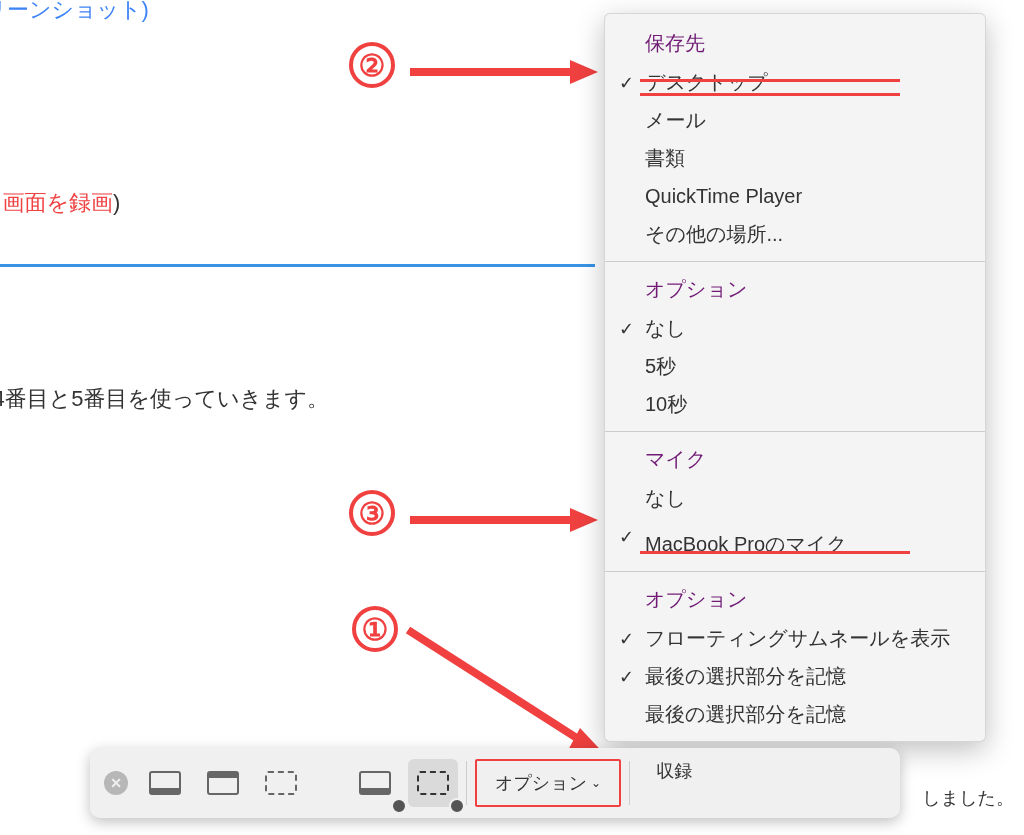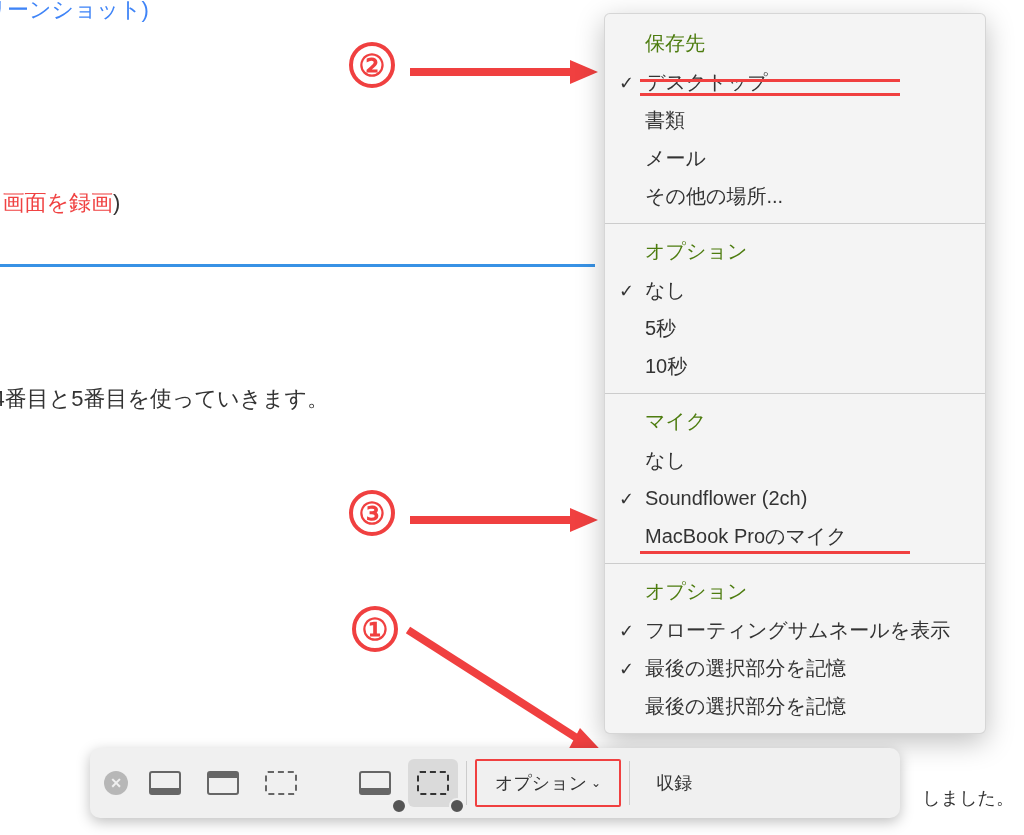--- a/index.html
+++ b/index.html
@@ -75,21 +75,21 @@
       top: 13px;
       left: 604px;
       width: 382px;
       background: #F4F4F4;
       border-radius: 6px;
       box-shadow: 0 8px 28px rgba(0,0,0,.25);
       border: 1px solid rgba(0,0,0,.12);
       padding: 10px 0 8px 0;
     }
     .section-header {
-      color: #4d7c0f;
+      color: #701a75;
       font-size: 20px;
       padding: 6px 0 6px 40px;
     }
     .menu-item {
       font-size: 20px;
       color: #333;
       padding: 4px 0 4px 40px;
       position: relative;
       cursor: pointer;
       line-height: 1.5;
@@ -170,21 +170,21 @@
       color: #333;
       cursor: pointer;
       border: 2px solid #F04040;
       border-radius: 2px;
       gap: 4px;
     }
     .tb-record-btn {
       padding: 0 18px;
       height: 48px;
       display: flex;
-      align-items: center;
+      align-items: flex-start;
       font-size: 18px;
       color: #333;
       cursor: pointer;
     }
     .chev-down {
       font-size: 12px;
     }
 
     
     .icon-screen-full { 
@@ -277,41 +277,41 @@
   <polygon points="192,118 222,150 178,144" fill="#F04040"></polygon>
 </svg>
 
 <div class="options-menu">
   <div class="section-header">保存先</div>
   <div class="menu-item">
     <span class="check">✓</span>
     <span>デスクトップ</span>
   </div>
   <div class="underline-red" style="top:79px; left:640px; width:260px; position:fixed;"></div>
+  <div class="menu-item"><span>メール</span></div>
   <div class="menu-item"><span>書類</span></div>
-  <div class="menu-item"><span>メール</span></div>
+  <div class="menu-item"><span>QuickTime Player</span></div>
   <div class="menu-item"><span>その他の場所...</span></div>
 
   <div class="menu-sep"></div>
 
   <div class="section-header">オプション</div>
   <div class="menu-item">
     <span class="check">✓</span>
     <span>なし</span>
   </div>
   <div class="menu-item"><span>5秒</span></div>
   <div class="menu-item"><span>10秒</span></div>
 
   <div class="menu-sep"></div>
 
   <div class="section-header">マイク</div>
   <div class="menu-item"><span>なし</span></div>
   <div class="menu-item">
     <span class="check">✓</span>
-    <span>Soundflower (2ch)</span>
   </div>
   <div class="menu-item"><span>MacBook Proのマイク</span></div>
 
   <div class="menu-sep"></div>
 
   <div class="section-header">オプション</div>
   <div class="menu-item">
     <span class="check">✓</span>
     <span>フローティングサムネールを表示</span>
   </div>

